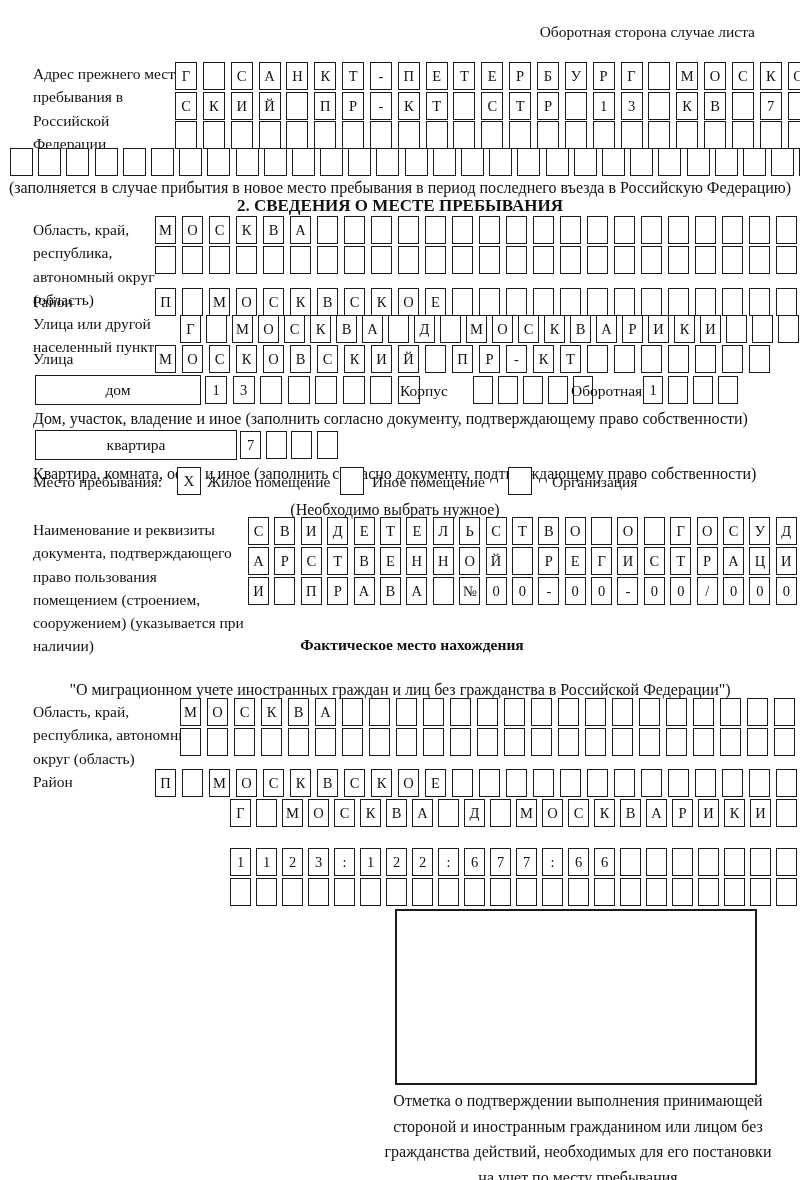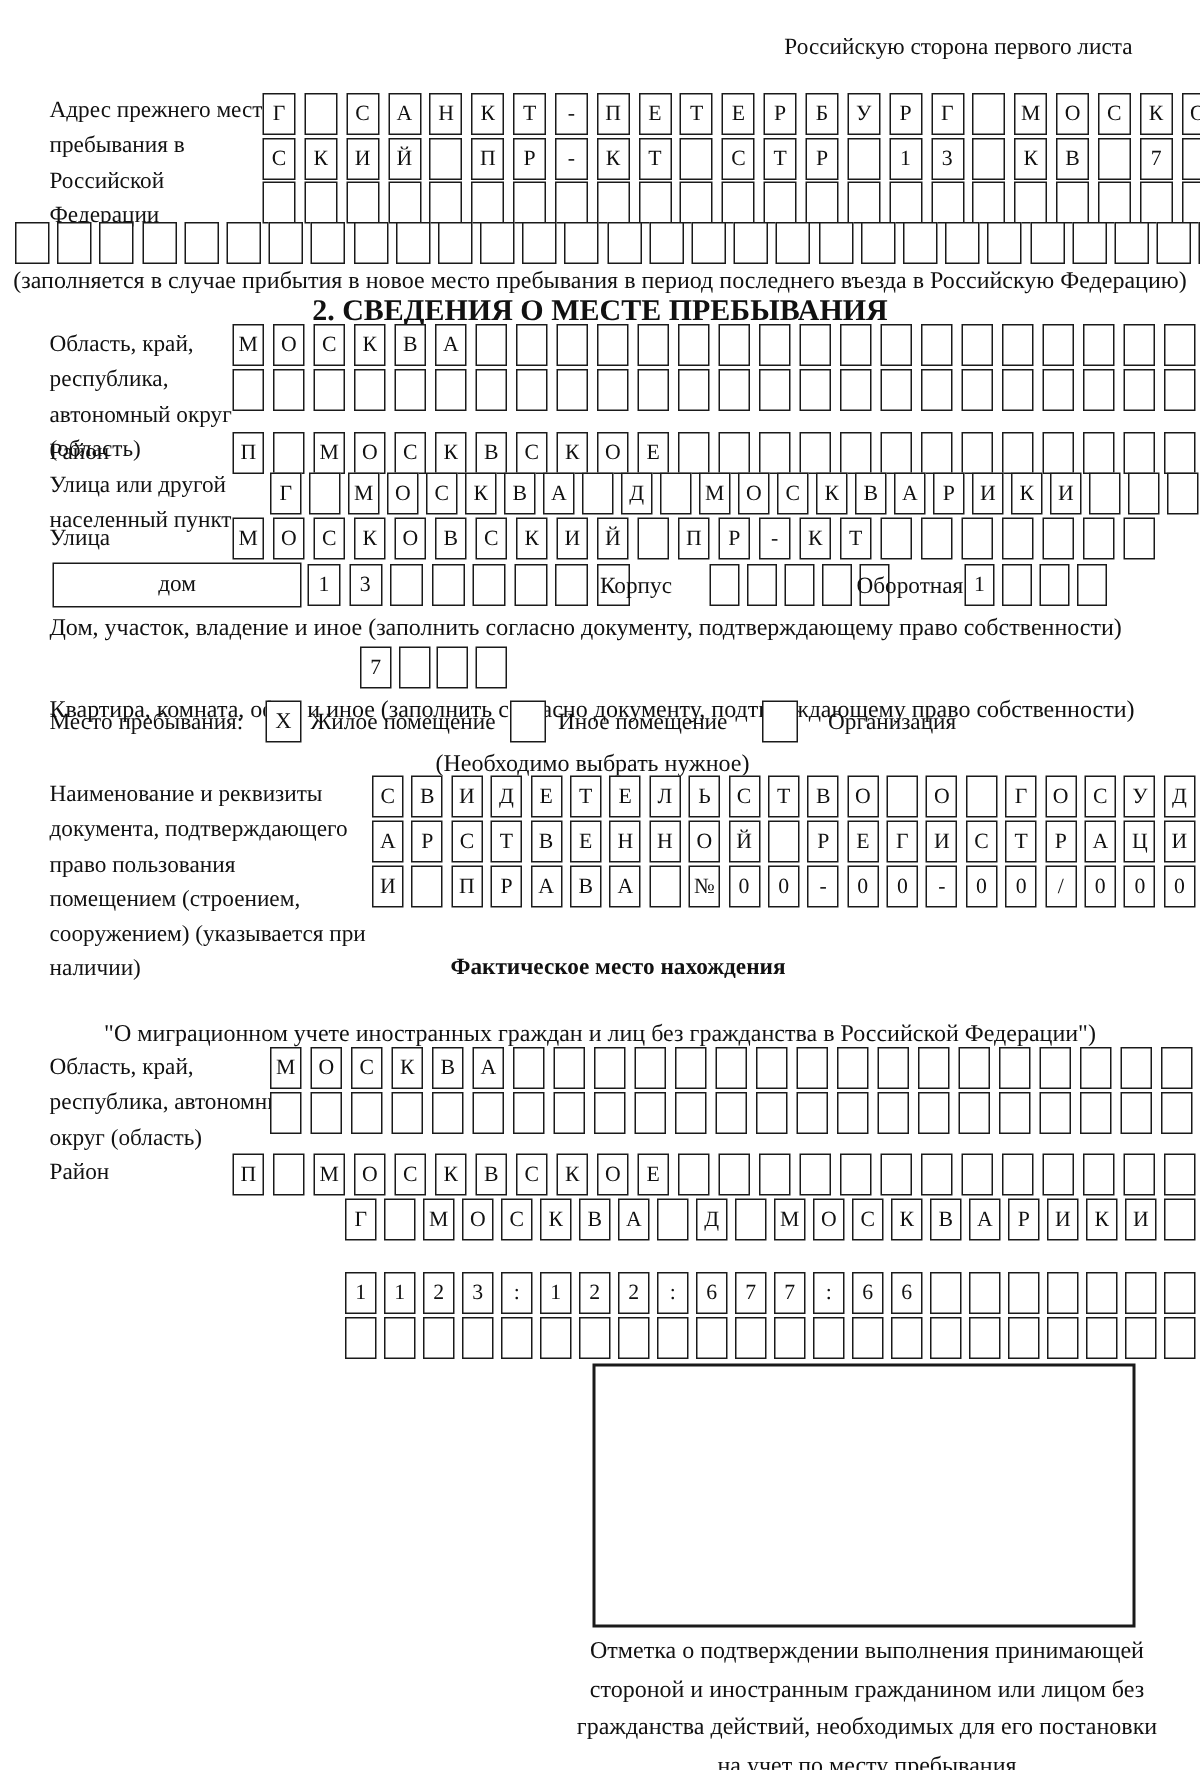--- a/index.html
+++ b/index.html
@@ -1,38 +1,38 @@
 <!DOCTYPE html>
 <html lang="ru"><head>
 <meta charset="utf-8">
 <style>
   html,body{margin:0;padding:0;background:#fff;}
   body{width:800px;height:1180px;font-family:"Liberation Serif","DejaVu Serif",serif;color:#111;}
   .form{position:relative;width:800px;height:1180px;background:#fff;overflow:hidden;}
   .abs{position:absolute;}
   .lbl{font-size:15.5px;line-height:1.5;}
   .cap{font-size:16px;line-height:1.5;}
-  .title{font-size:20px;font-weight:bold;text-align:center;width:800px;}
+  .title{font-size:17px;font-weight:bold;text-align:center;width:800px;}
   .cellrow{position:absolute;display:flex;gap:var(--cg,5.5px);}
   .cell{flex:none;width:var(--cw,20px);height:26px;border:1.8px solid #1a1a1a;background:#fff;
         display:flex;align-items:center;justify-content:center;
         font-size:14.5px;line-height:1;}
   .bigbox{position:absolute;height:28px;border:1.8px solid #1a1a1a;background:#fff;
         display:flex;align-items:center;justify-content:center;font-size:15.5px;}
   .checkbox{position:absolute;width:22px;height:26px;border:1.8px solid #1a1a1a;background:#fff;
         display:flex;align-items:center;justify-content:center;font-size:15px;}
   .center{text-align:center;}
   .stampbox{position:absolute;left:395px;top:909px;width:358px;height:172px;border:2px solid #1a1a1a;background:#fff;}
 </style>
 </head>
 <body>
 
 <div class="form">
 
-  <div class="abs lbl" style="top:20px;right:45px;">Российскую сторона первого листа</div>
+  <div class="abs lbl" style="top:20px;right:45px;">Оборотная сторона случае листа</div>
 
   <div class="abs lbl" style="left:33px;top:62px;width:150px;">Адрес прежнего места пребывания в Российской Федерации</div>
   <div class="cellrow" style="left:175px;top:62px;--cw:20px;--cg:5.85px;">
       <span class="cell">Г</span>
       <span class="cell"></span>
       <span class="cell">С</span>
       <span class="cell">А</span>
       <span class="cell">Н</span>
       <span class="cell">К</span>
       <span class="cell">Т</span>
@@ -296,20 +296,21 @@
     </div>
   <div class="abs lbl" style="left:571px;top:379px;">Оборотная</div>
   <div class="cellrow" style="left:643px;top:376px;--cw:18px;--cg:5px;">
       <span class="cell">1</span>
       <span class="cell"></span>
       <span class="cell"></span>
       <span class="cell"></span>
     </div>
   <div class="abs cap" style="left:33px;top:407px;width:760px;">Дом, участок, владение и иное (заполнить согласно документу, подтверждающему право собственности)</div>
 
+  <div class="bigbox" style="left:35px;top:430px;width:200px;">квартира</div>
   <div class="cellrow" style="left:240px;top:431px;--cw:19px;--cg:4.5px;">
       <span class="cell">7</span>
       <span class="cell"></span>
       <span class="cell"></span>
       <span class="cell"></span>
     </div>
   <div class="abs cap" style="left:33px;top:462px;width:760px;">Квартира, комната, офис и иное (заполнить согласно документу, подтверждающему право собственности)</div>
 
   <div class="abs lbl" style="left:33px;top:470px;">Место пребывания:</div>
   <div class="checkbox" style="left:177px;top:467px;">X</div>

